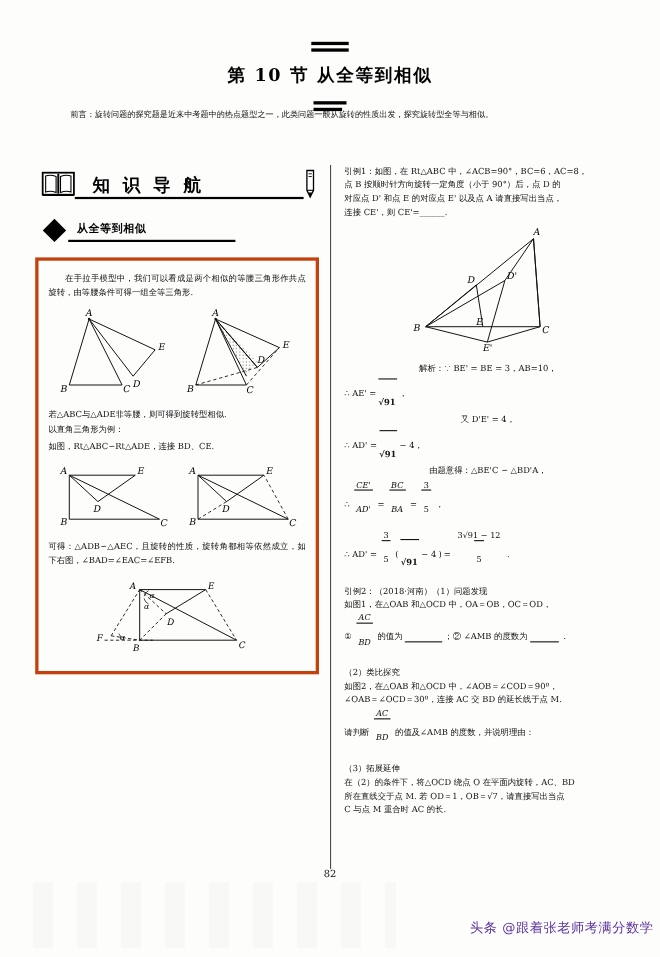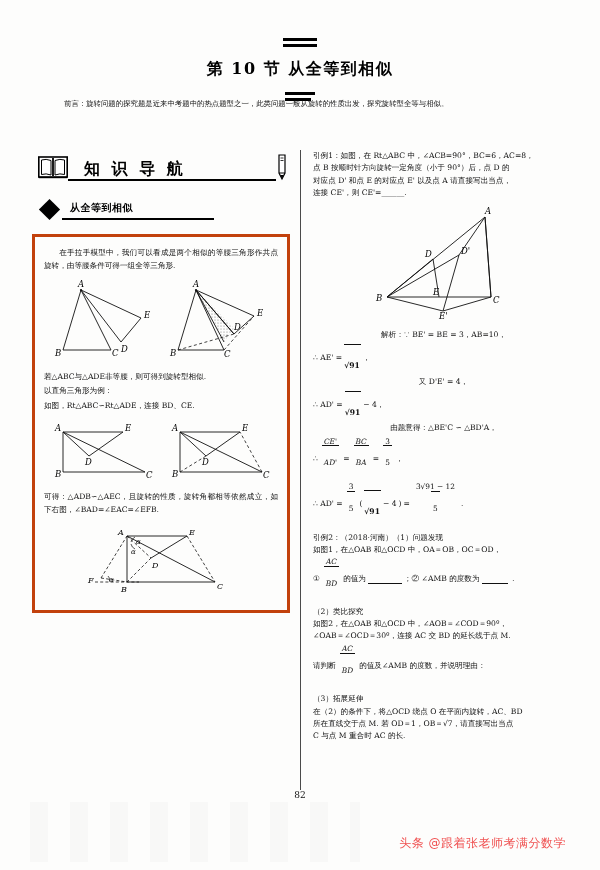--- a/index.html
+++ b/index.html
@@ -192,23 +192,23 @@
   
   .page-number {
     position: absolute;
     top: 790px; left: 0; right: 0;
     text-align: center;
     font-size: 9px;
     color: #111;
   }
   .watermark {
     position: absolute;
-    right: 34px; bottom: 18px;
+    right: 6px; bottom: 18px;
     font-size: 12px;
-    color: #ef4444;
+    color: #4c1d95;
     font-family: "DejaVu Sans", "Liberation Sans", sans-serif;
     letter-spacing: 0.5px;
     opacity: 0.92;
   }
   .wm-ghost {
     position: absolute;
     left: 30px; bottom: 8px;
     width: 330px; height: 60px;
     opacity: 0.05;
     background: repeating-linear-gradient(90deg, #999 0 18px, transparent 18px 40px);

